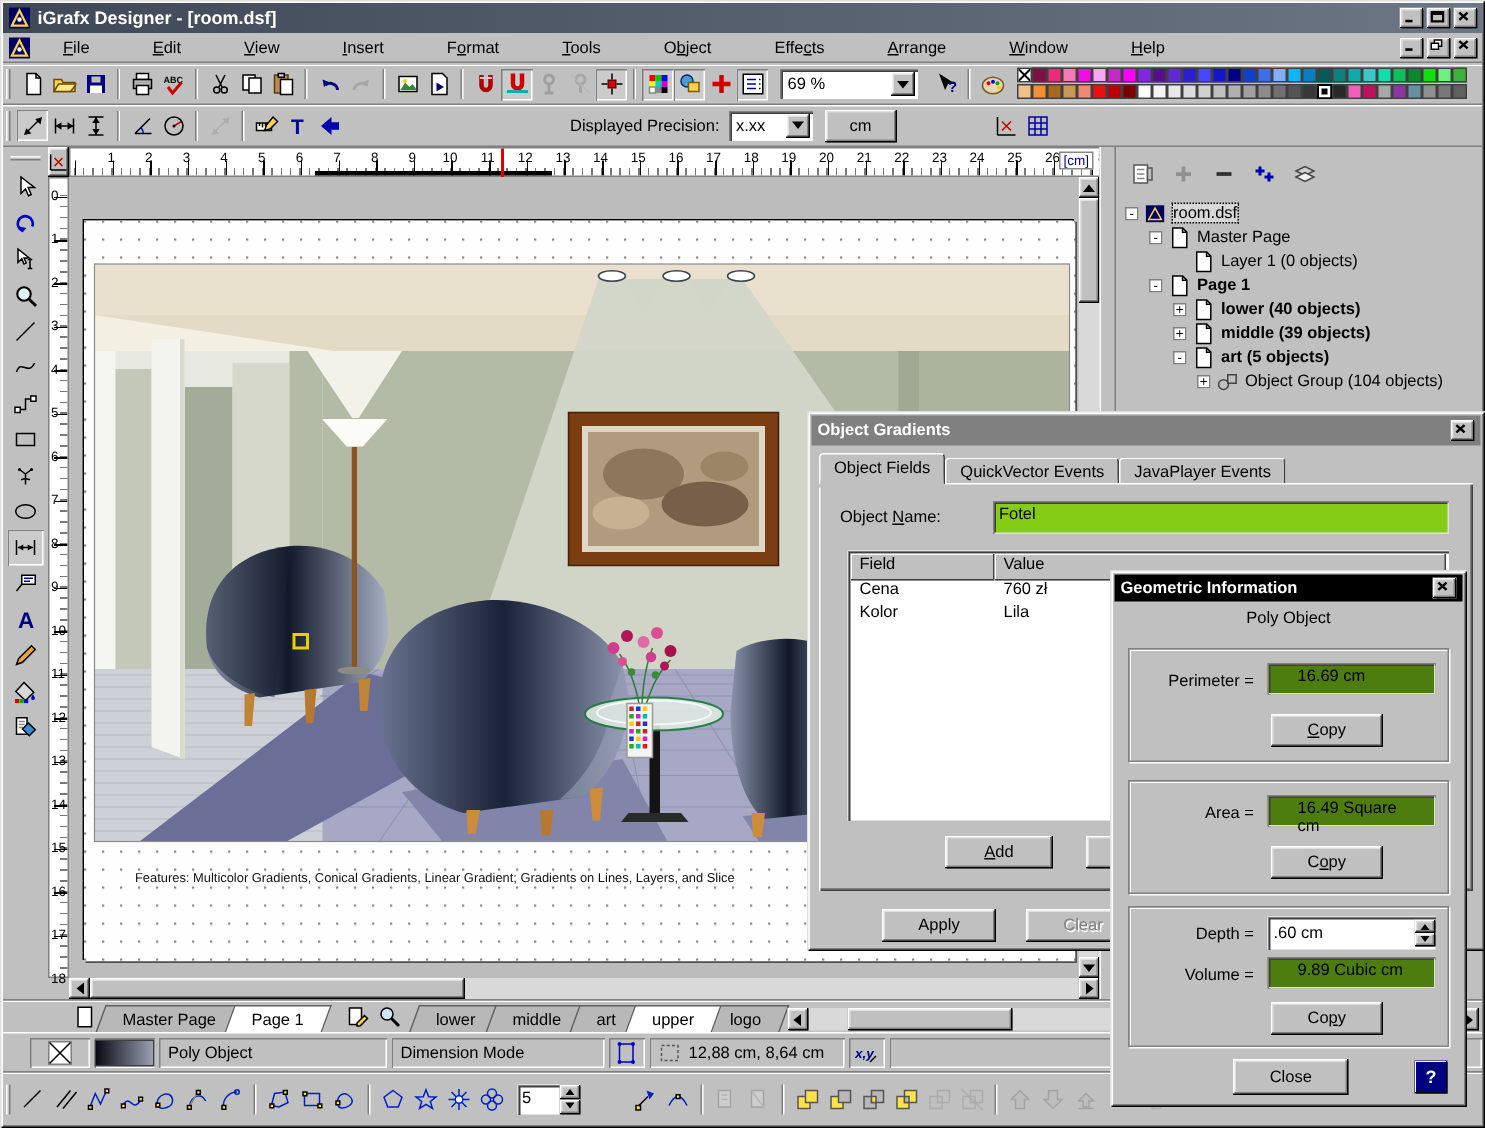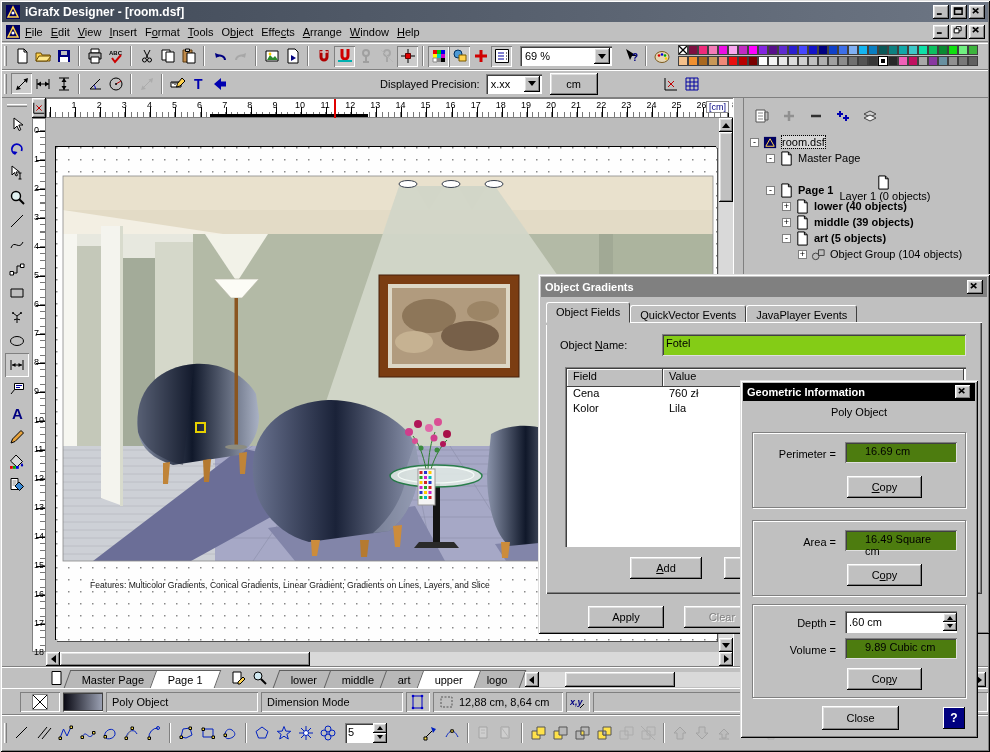--- a/index.html
+++ b/index.html
@@ -20,21 +20,21 @@
   .gbox{position:absolute;border:1px solid #808080;box-shadow:inset 1px 1px 0 #fff, 1px 1px 0 #fff;}
   
   #titlebar{position:absolute;left:2px;top:2px;width:986px;height:20px;display:flex;align-items:center;
             background:linear-gradient(90deg,#3f4856,#6d7684);padding:0 3px;}
   #titlebar .t-text{color:#fff;font-weight:bold;font-size:12px;margin-left:4px;flex:1;}
   .winbtns{display:flex;gap:2px;}
   .winbtn{width:16px;height:14px;}
   .winbtn svg{width:12px;height:11px;}
   #menubar{position:absolute;left:2px;top:22px;width:986px;height:20px;display:flex;align-items:center;background:#c0c0c0;padding:0 3px;border-bottom:1px solid #808080;}
   #menus{display:flex;flex:1;}
-  .menu-item{font-size:11px;padding:3px 4px;color:#000;}
+  .menu-item{font-size:11px;padding:3px 21px;color:#000;}
   .menu-item u{text-decoration:underline;}
   #toolbar1{position:absolute;left:2px;top:43px;width:986px;height:27px;display:flex;align-items:center;border-bottom:1px solid #808080;box-shadow:inset 0 1px 0 #fff;}
   #toolbar2{position:absolute;left:2px;top:70px;width:986px;height:28px;display:flex;align-items:center;border-bottom:1px solid #808080;box-shadow:inset 0 1px 0 #fff;}
   .grip{width:3px;height:20px;border-left:1px solid #fff;border-right:1px solid #808080;margin:0 4px 0 2px;}
   .tbtn{width:21px;height:21px;display:inline-flex;align-items:center;justify-content:center;flex:none;}
   .tbtn.on{box-shadow:inset 1px 1px 0 #808080, inset -1px -1px 0 #fff;background:#cbcbcb;}
   .tbtn.dis svg{opacity:.5;filter:grayscale(1);}
   .tsep{width:2px;height:20px;border-left:1px solid #808080;border-right:1px solid #fff;margin:0 4px;flex:none;}
   .bar{display:flex;align-items:center;}
   .combo{display:flex;align-items:center;height:20px;background:#fff;
@@ -919,21 +919,21 @@
           <div class="trow" style="padding-left: 16px;">
             <span class="texp">-</span>
             <span class="ticn">
               <svg class="ig" viewBox="0 0 16 16">
                 <path d="M3 1h7l3 3v11H3z" fill="#fff" stroke="#000"></path>
                 <path d="M10 1v3h3" fill="none" stroke="#000"></path>
               </svg>
             </span>
             <span class="tlab">Master Page</span>
           </div>
-          <div class="trow" style="padding-left: 32px; flex-direction: column;">
+          <div class="trow" style="padding-left: 32px;">
             <span class="texp noexp"></span>
             <span class="ticn">
               <svg class="ig" viewBox="0 0 16 16">
                 <path d="M3 1h7l3 3v11H3z" fill="#fff" stroke="#000"></path>
                 <path d="M10 1v3h3" fill="none" stroke="#000"></path>
               </svg>
             </span>
             <span class="tlab">Layer 1 (0 objects)</span>
           </div>
           <div class="trow" style="padding-left: 16px;">

